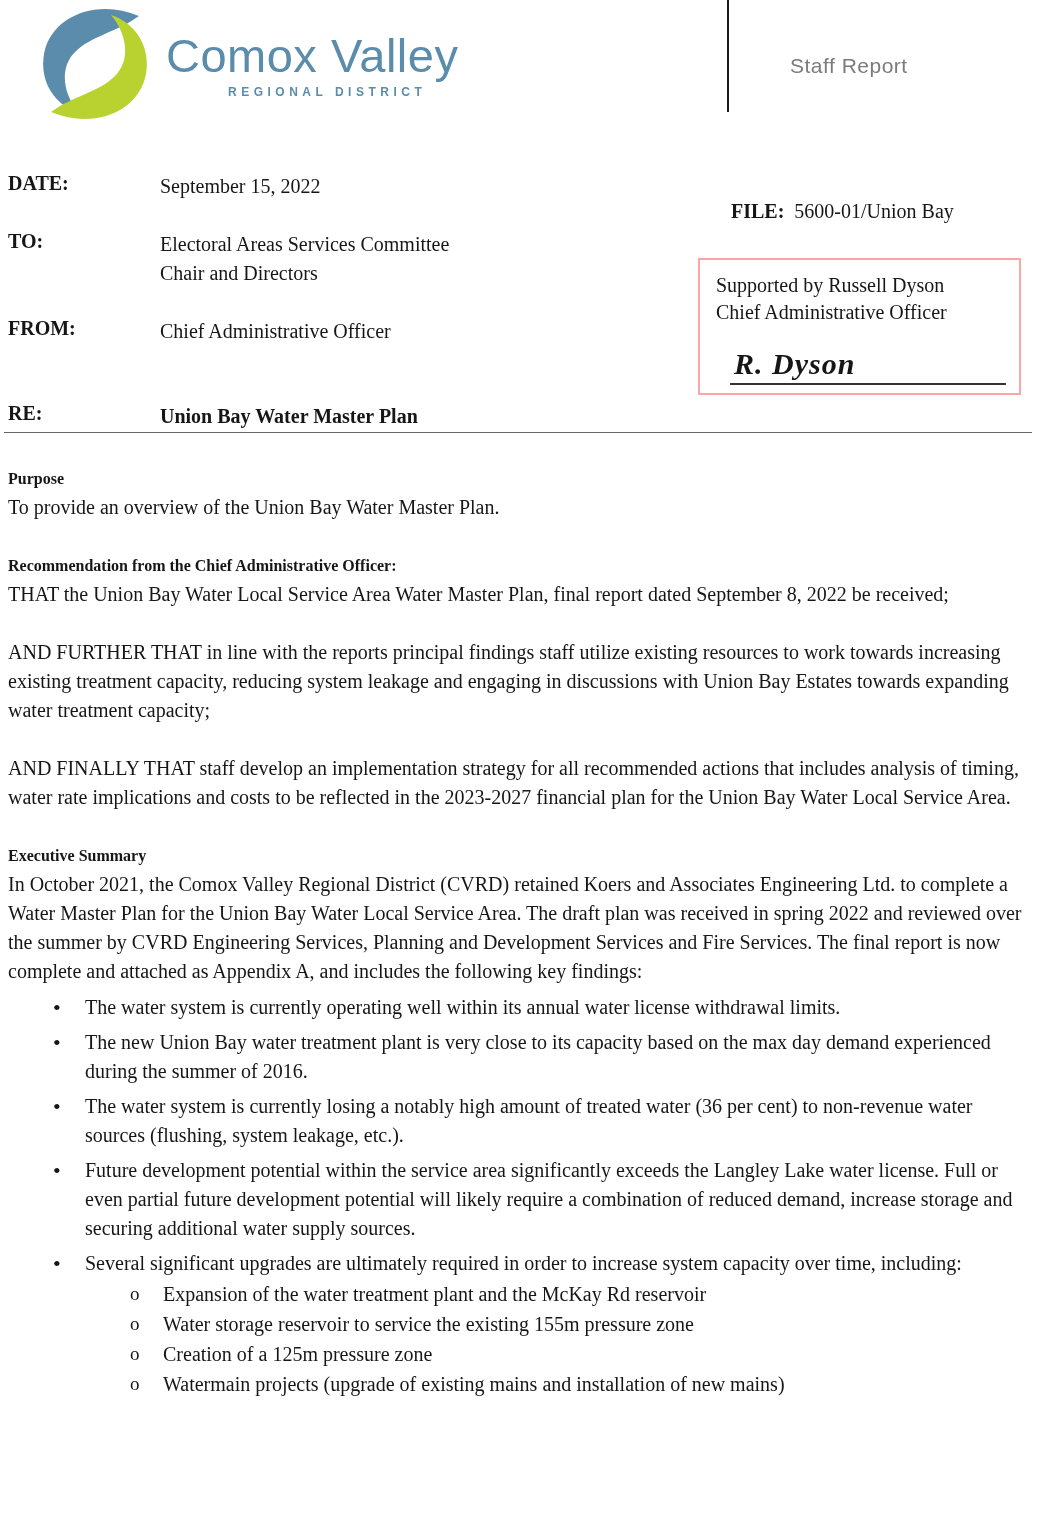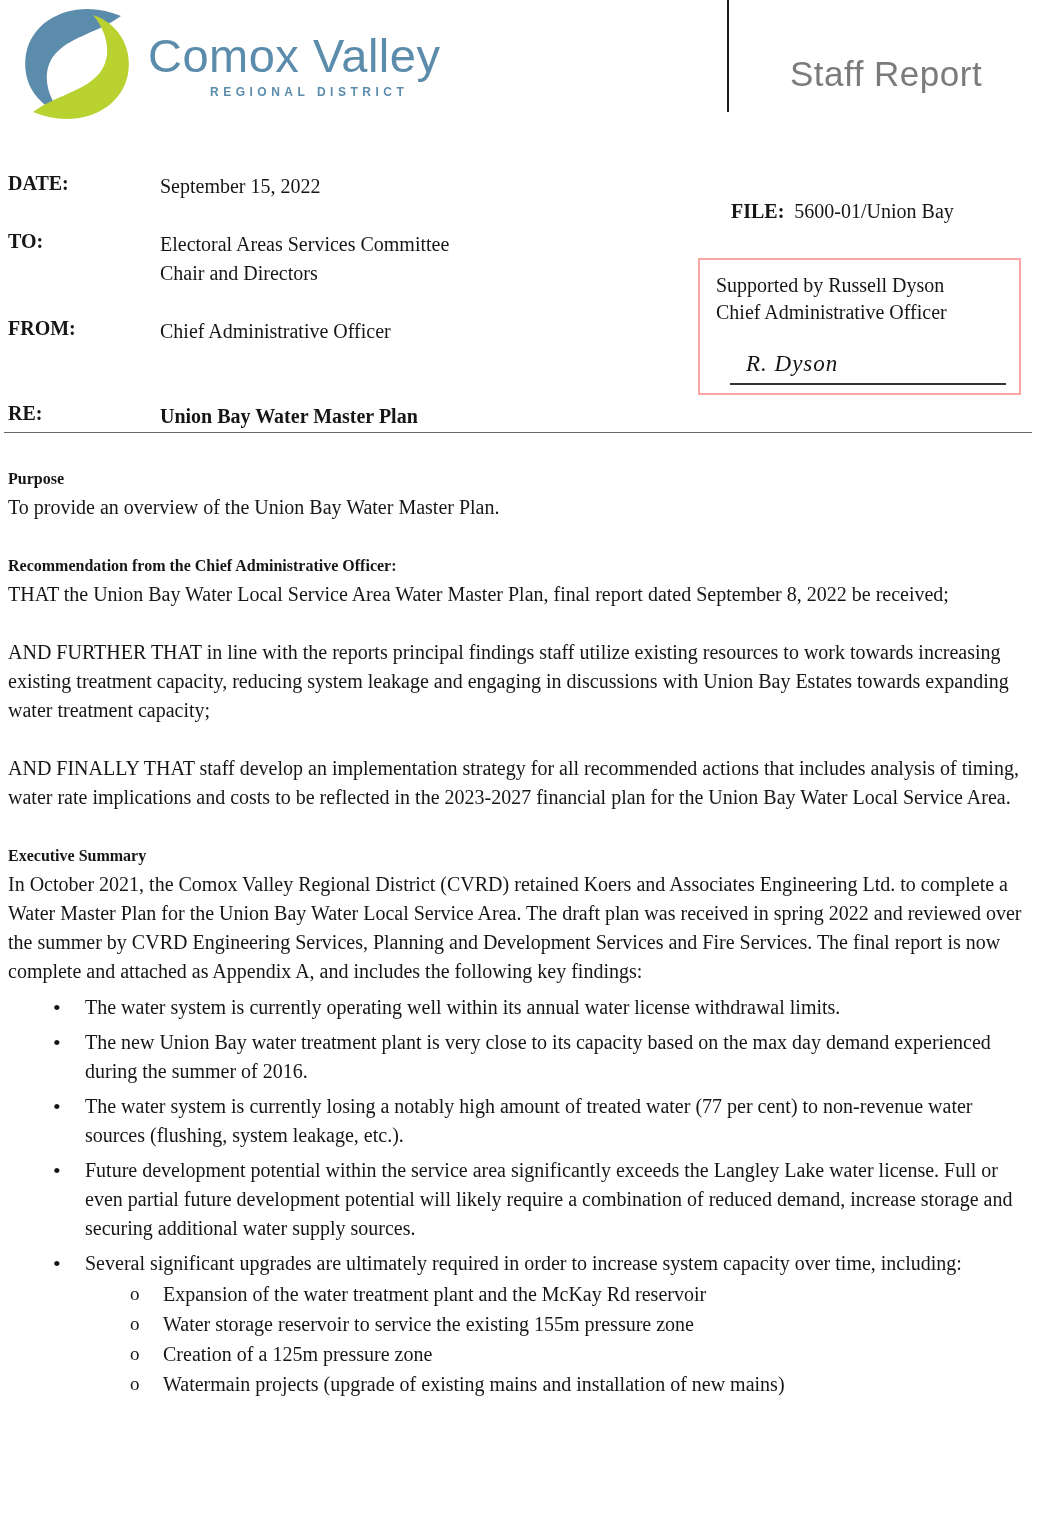--- a/index.html
+++ b/index.html
@@ -8,30 +8,30 @@
     width: 1038px;
     height: 1534px;
     background: #ffffff;
     font-family: "Liberation Serif", serif;
     font-size: 20px;
     color: #161616;
     overflow: hidden;
   }
 
   
-  .logo { position: absolute; left: 16px; top: 6px; display: flex; align-items: flex-start; justify-content: flex-end; }
+  .logo { position: absolute; left: 34px; top: 6px; display: flex; align-items: flex-start; justify-content: flex-end; }
   .logo-mark { width: 122px; height: 114px; }
   .logo-text { margin-left: 10px; padding-top: 26px; font-family: "Liberation Sans", sans-serif; }
   .wordmark { font-size: 47px; font-weight: 400; line-height: 1; letter-spacing: 0.5px; }
   .tagline { margin-top: 6px; margin-left: 62px; font-size: 12px; font-weight: 700; letter-spacing: 4.5px; }
   .header-divider { position: absolute; left: 727px; top: 0; width: 2px; height: 112px; background: #1a1a1a; }
   .report-type {
     position: absolute; left: 790px; top: 54px;
     font-family: "Liberation Sans", sans-serif;
-    font-size: 35px; color: #7b7b7b; letter-spacing: 0.5px;
+    font-size: 21px; color: #7b7b7b; letter-spacing: 0.5px;
   }
 
   
   .meta-label { position: absolute; left: 8px; font-weight: 700; }
   .meta-value { position: absolute; left: 160px; line-height: 29px; }
   .row-date-label { top: 172px; }
   .row-date-value { top: 172px; }
   .file-line { position: absolute; left: 731px; top: 200px; }
   .file-line .lbl { font-weight: 700; }
   .row-to-label { top: 230px; }
@@ -42,22 +42,22 @@
   .row-re-value { top: 402px; font-weight: 700; }
 
   .approval-box {
     position: absolute; left: 698px; top: 258px;
     width: 303px; height: 107px;
     border: 2px solid #fca5a5;
     padding: 12px 0 14px 16px;
     line-height: 27px;
   }
   .approval-sig {
-    margin-top: 24px; margin-left: 30px;
-    font-weight: 400; font-style: italic; font-size: 23px; letter-spacing: 1px;
+    margin-top: 24px; margin-left: 18px;
+    font-weight: 700; font-style: italic; font-size: 30px; letter-spacing: 1px;
   }
   .approval-sig-line { margin-left: 14px; margin-top: 6px; width: 276px; border-top: 2.5px solid #333; }
 
   .re-rule { position: absolute; left: 4px; top: 432px; width: 1028px; border-top: 1.5px solid #666; }
 
   
   .content { position: absolute; left: 8px; top: 464px; width: 1022px; line-height: 29px; }
   .content h2 { font-size: 16px; font-weight: 700; margin: 0; line-height: 29px; }
   .content p { margin: 0; }
   .gap-before { margin-top: 29px !important; }
@@ -137,21 +137,21 @@
     <p>THAT the Union Bay Water Local Service Area Water Master Plan, final report dated September 8, 2022 be received;</p>
     <p class="gap-before">AND FURTHER THAT in line with the reports principal findings staff utilize existing resources to work towards increasing existing treatment capacity, reducing system leakage and engaging in discussions with Union Bay Estates towards expanding water treatment capacity;</p>
     <p class="gap-before">AND FINALLY THAT staff develop an implementation strategy for all recommended actions that includes analysis of timing, water rate implications and costs to be reflected in the 2023-2027 financial plan for the Union Bay Water Local Service Area.</p>
 
     <h2 class="gap-before">Executive Summary</h2>
     <p>In October 2021, the Comox Valley Regional District (CVRD) retained Koers and Associates Engineering Ltd. to complete a Water Master Plan for the Union Bay Water Local Service Area. The draft plan was received in spring 2022 and reviewed over the summer by CVRD Engineering Services, Planning and Development Services and Fire Services. The final report is now complete and attached as Appendix A, and includes the following key findings:</p>
 
     <ul class="key-findings">
         <li>The water system is currently operating well within its annual water license withdrawal limits.</li>
         <li>The new Union Bay water treatment plant is very close to its capacity based on the max day demand experienced during the summer of 2016.</li>
-        <li>The water system is currently losing a notably high amount of treated water (77 per cent) to non-revenue water sources (flushing, system leakage, etc.).</li>
+        <li>The water system is currently losing a notably high amount of treated water (36 per cent) to non-revenue water sources (flushing, system leakage, etc.).</li>
         <li>Future development potential within the service area significantly exceeds the Langley Lake water license. Full or even partial future development potential will likely require a combination of reduced demand, increase storage and securing additional water supply sources.</li>
         <li>Several significant upgrades are ultimately required in order to increase system capacity over time, including:<ul class="sub-list">
             <li>Expansion of the water treatment plant and the McKay Rd reservoir</li>
             <li>Water storage reservoir to service the existing 155m pressure zone</li>
             <li>Creation of a 125m pressure zone</li>
             <li>Watermain projects (upgrade of existing mains and installation of new mains)</li>
           </ul></li>
       </ul>
   </div>
 

